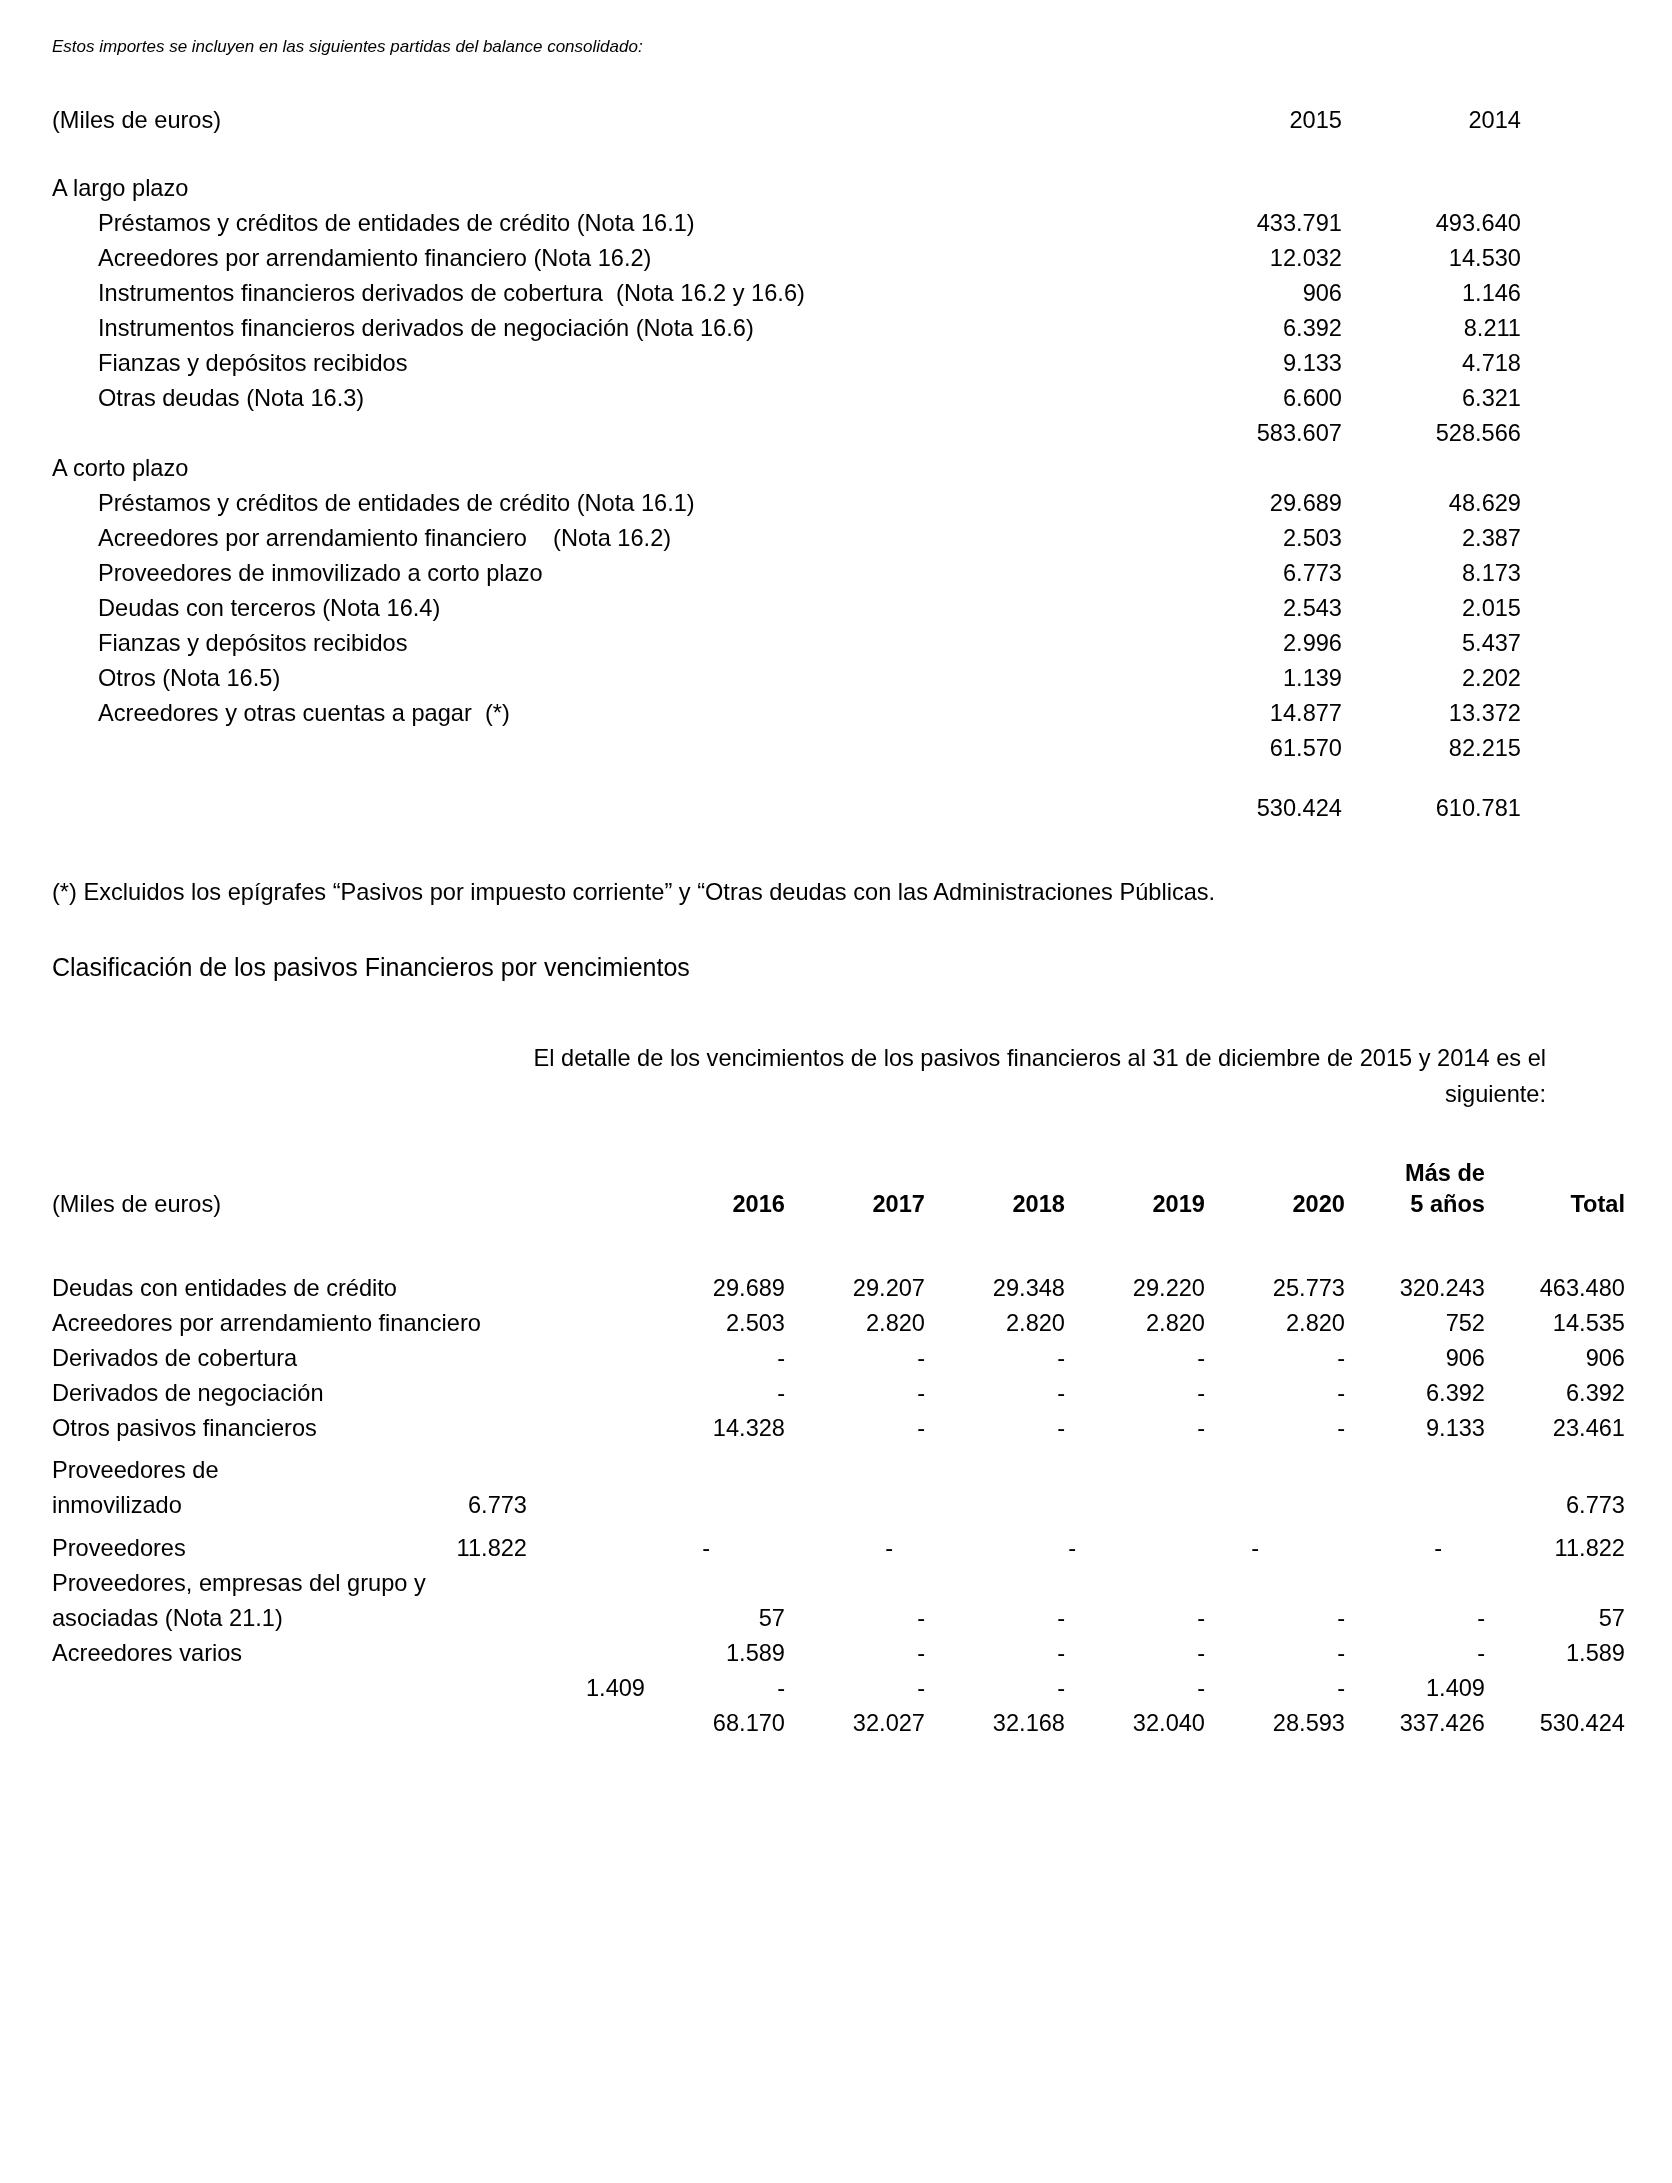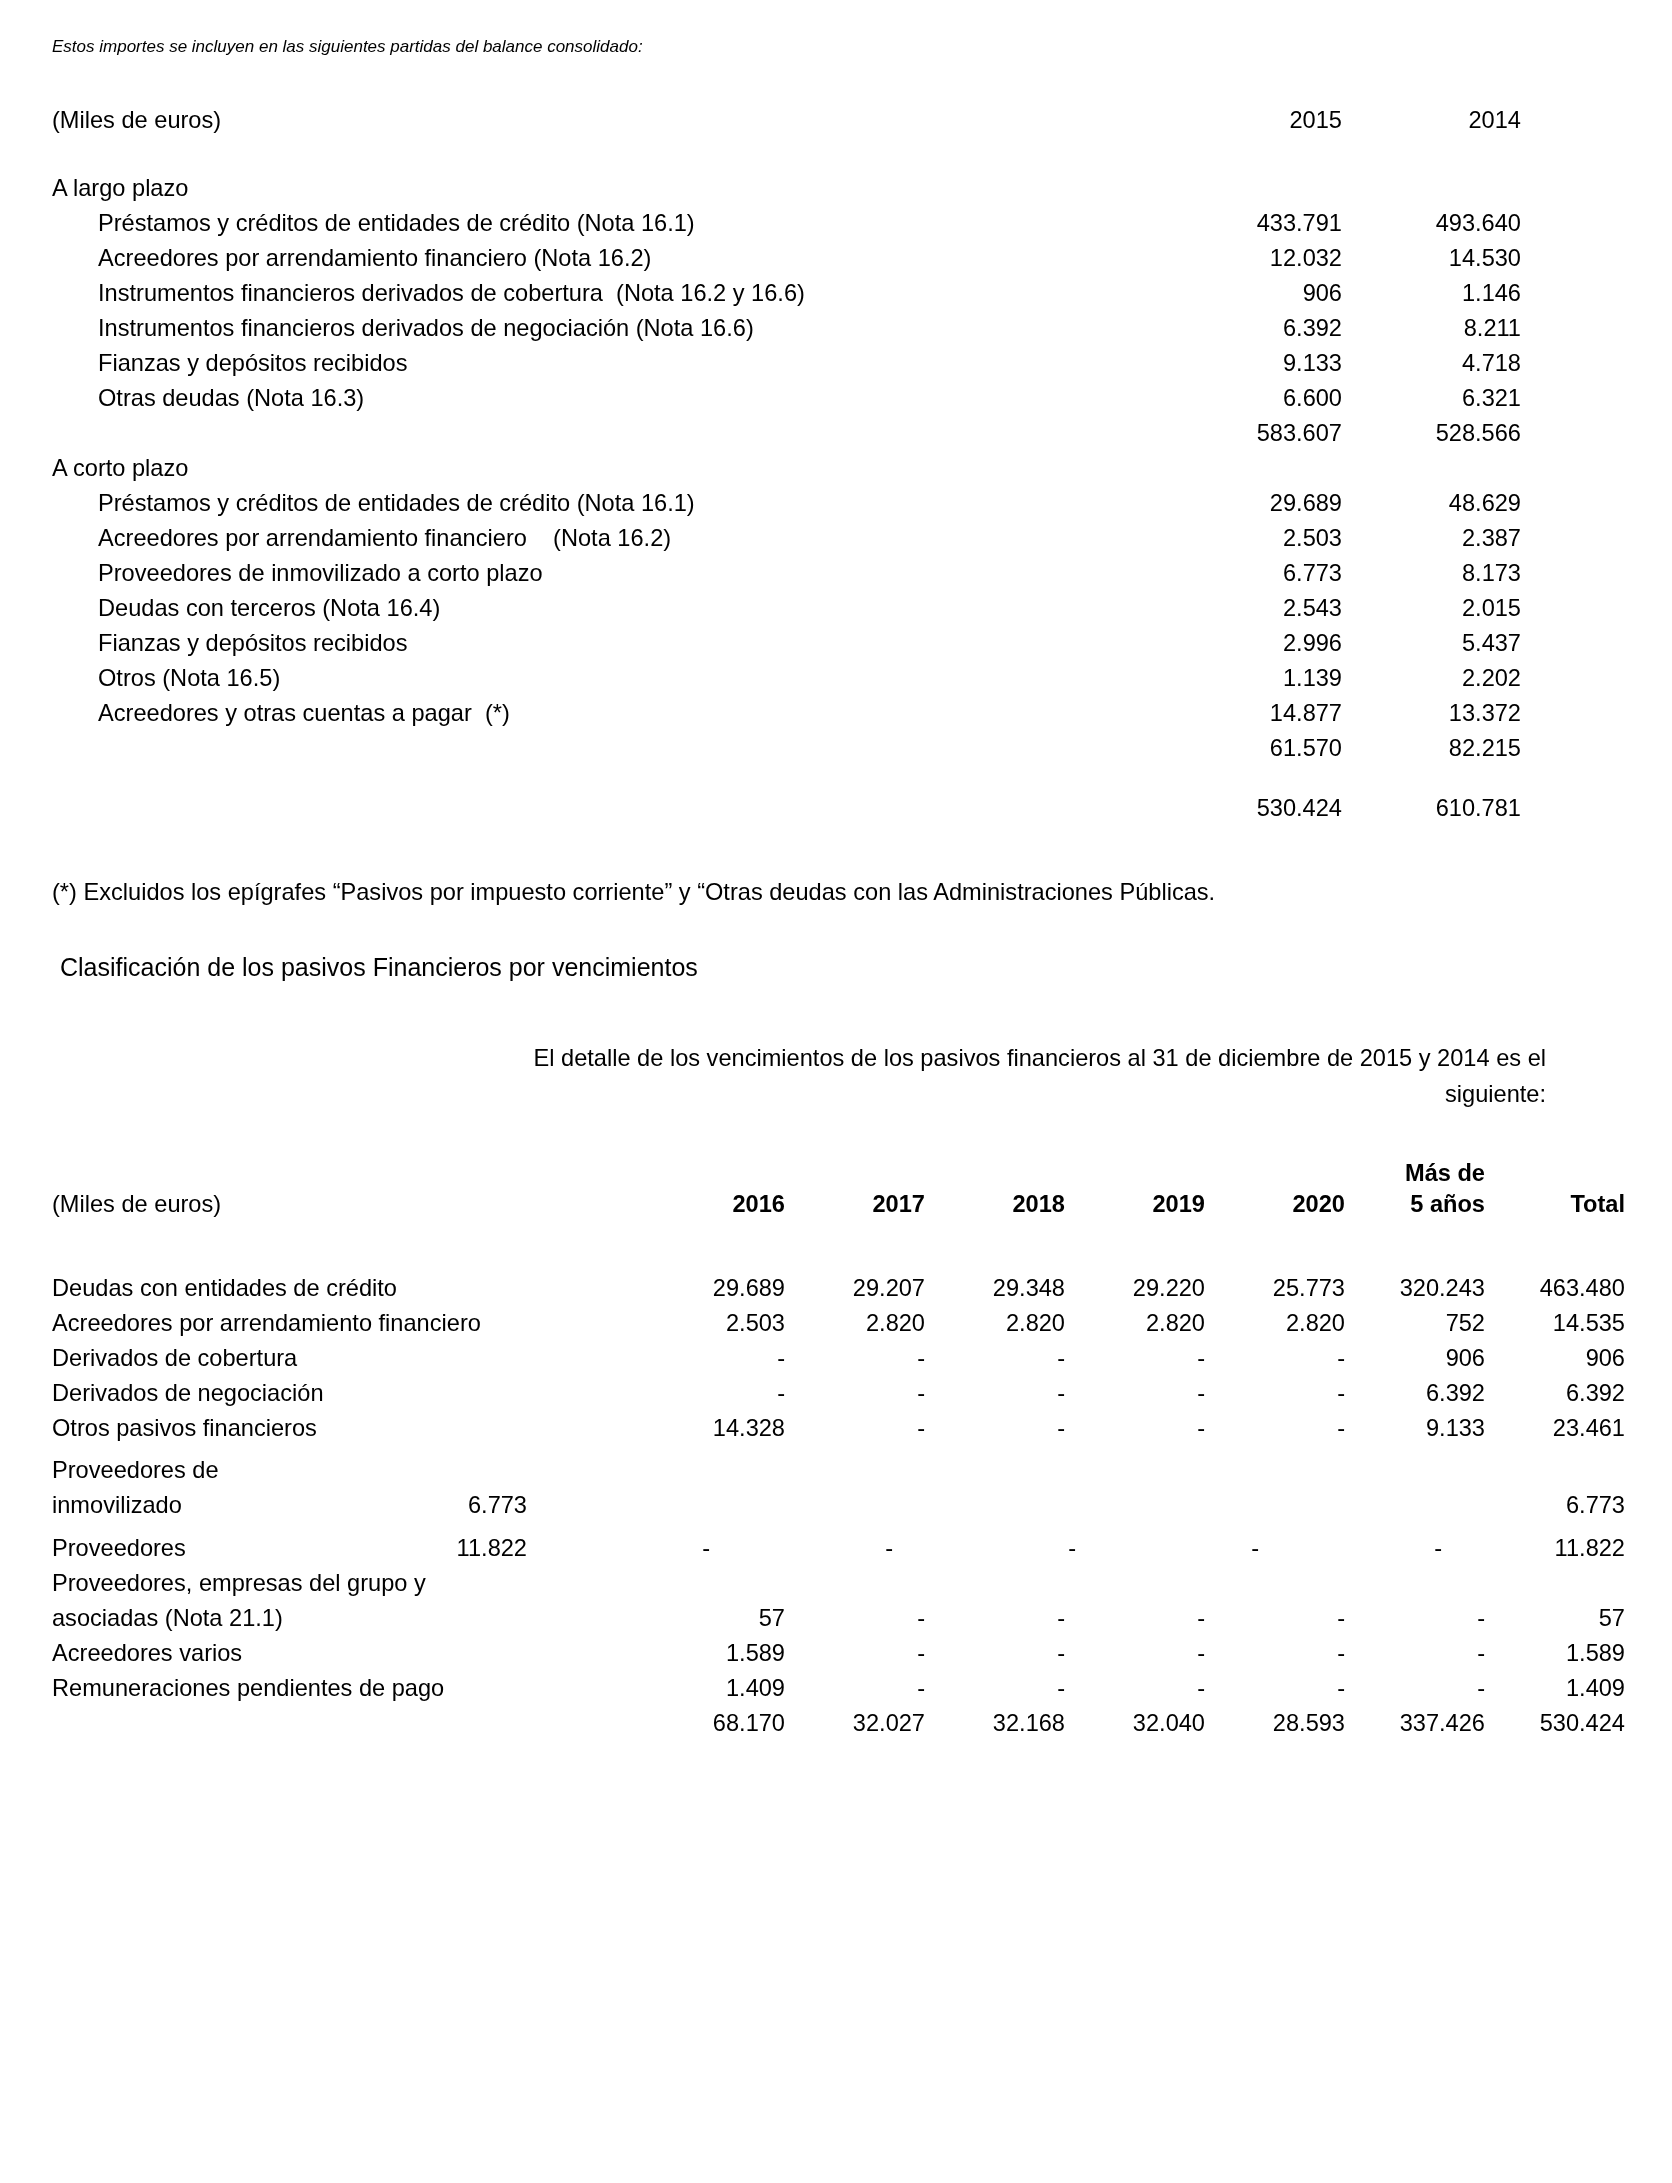--- a/index.html
+++ b/index.html
@@ -26,21 +26,21 @@
   }
   .t1-header { margin-bottom: 33px; }
   .t1-section-title { line-height: 35px; }
   .lbl { white-space: pre-wrap; }
   .indent { padding-left: 46px; }
   .num { text-align: right; white-space: pre-wrap; }
   .t1 .total-row { margin-top: 25px; }
 
   
   .footnote { margin-top: 49px; line-height: 35px; }
-  .section-heading { font-size: 25px; line-height: 36px; margin-top: 39px; margin-left: 8px; }
+  .section-heading { font-size: 25px; line-height: 36px; margin-top: 39px; }
   .lead-paragraph { margin-top: 55px; line-height: 36px; white-space: pre-line; max-width: 1494px; text-align: right; }
 
   
   .t2 { margin-top: 46px; }
   .t2-row, .t2-header {
     display: grid;
     grid-template-columns: 1fr 140px 140px 140px 140px 140px 140px 140px;
     line-height: 35px;
     align-items: end;
   }
@@ -254,21 +254,20 @@
           <div class="lbl">Acreedores varios</div>
           <div class="num">1.589</div>
           <div class="num">-</div>
           <div class="num">-</div>
           <div class="num">-</div>
           <div class="num">-</div>
           <div class="num">-</div>
           <div class="num">1.589</div>
         </div>
         <div class="t2-row">
-          <div class="lbl">Remuneraciones pendientes de pago</div>
           <div class="num">1.409</div>
           <div class="num">-</div>
           <div class="num">-</div>
           <div class="num">-</div>
           <div class="num">-</div>
           <div class="num">-</div>
           <div class="num">1.409</div>
         </div>
         <div class="t2-row total-row">
           <div class="lbl"></div>

